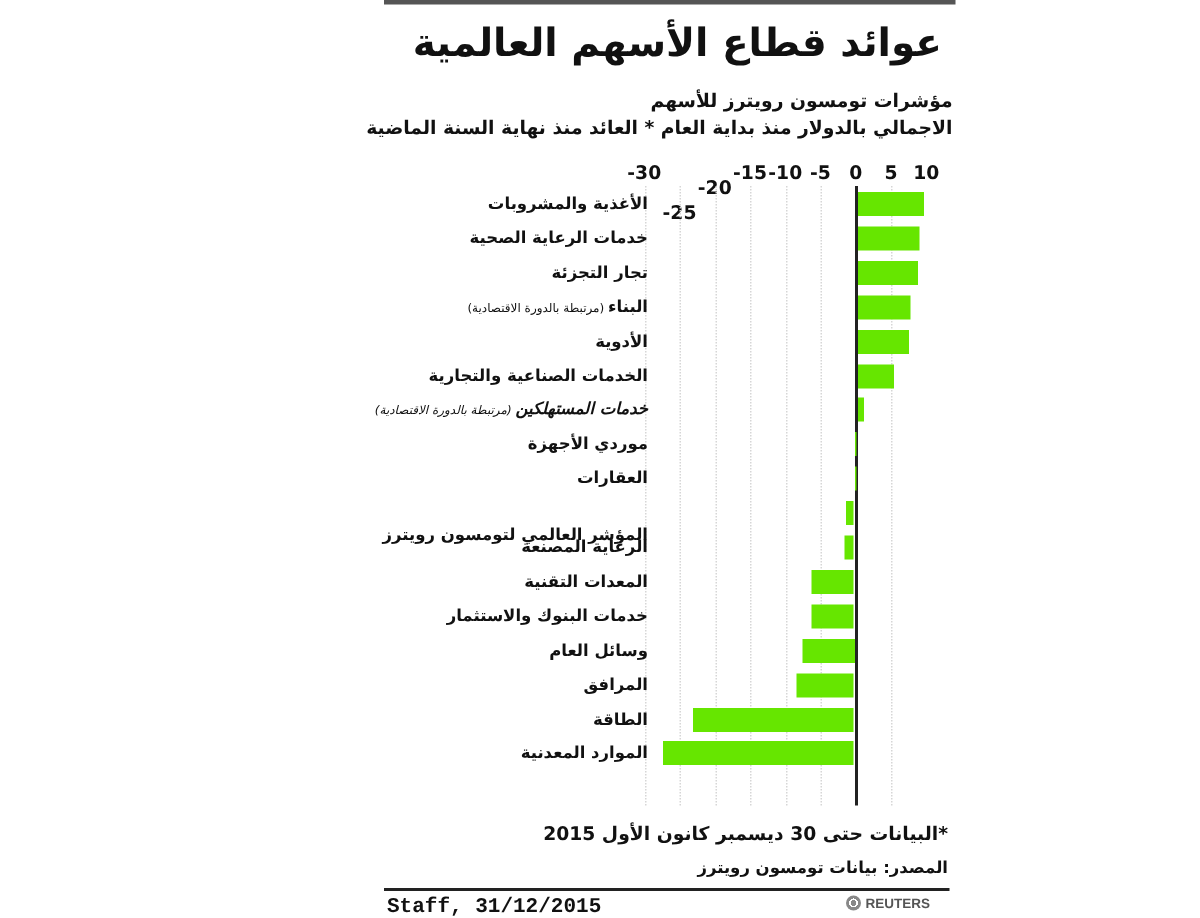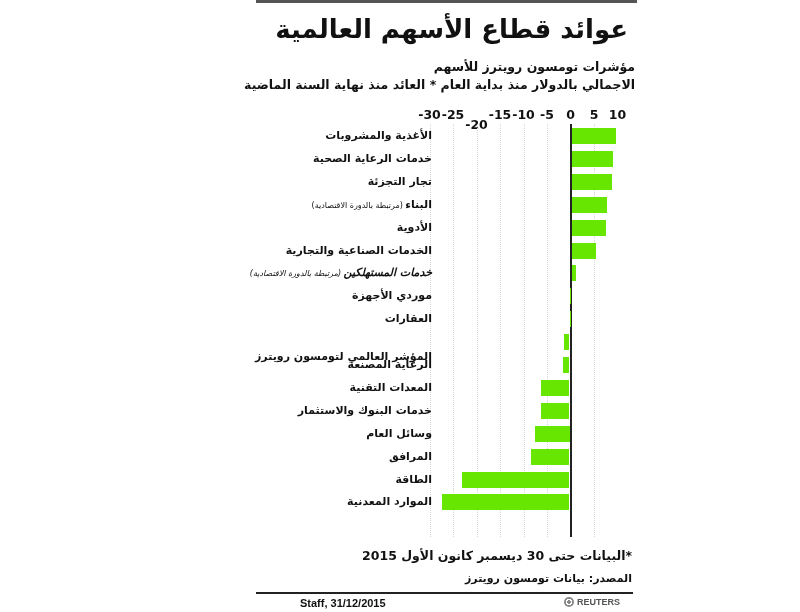--- a/index.html
+++ b/index.html
@@ -13,35 +13,35 @@
   .tick { position:absolute; font-size:12.5px; font-weight:bold; transform:translateX(-50%); white-space:nowrap; }
   .plot { position:absolute; left:0; top:0; width:800px; height:580px; }
   .grid { position:absolute; top:124px; height:413px; width:0; border-left:1px dotted #d6d6d6; }
   .zero { position:absolute; top:124px; height:413px; width:2px; background:#222; }
   .bar { position:absolute; height:16px; background:#66e600; }
   .label { position:absolute; right:368px; font-size:11px; font-weight:bold; direction:rtl; white-space:nowrap; line-height:14px; }
   .label small { font-size:8px; font-weight:normal; }
   .footnote { position:absolute; right:168px; top:548px; font-size:12.5px; font-weight:bold; direction:rtl; white-space:nowrap; }
   .source { position:absolute; right:168px; top:572px; font-size:11px; font-weight:bold; direction:rtl; white-space:nowrap; }
   .botline { position:absolute; left:256px; top:592px; width:377px; height:2px; background:#222; }
-  .credit { position:absolute; left:258px; top:597px; font-size:11px; font-weight:bold; font-family:Liberation Sans, sans-serif;margin-left:42px; }
+  .credit { position:absolute; left:258px; top:597px; font-size:14px; font-weight:bold; font-family:Liberation Mono, monospace; }
   .logo { position:absolute; left:564px; top:597px; font-size:9px; font-weight:bold; color:#555; font-family:"Liberation Sans", sans-serif; display:flex; align-items:center; gap:3px; }
   .logo-dot { width:10px; height:10px; border-radius:50%; background:radial-gradient(circle,#888 0 2px,#fff 2px 3px,#888 3px 5px); }
 </style>
 </head>
 <body>
 
 <div class="topline"></div>
 <div class="title">عوائد قطاع الأسهم العالمية</div>
 <div class="sub sub1">مؤشرات تومسون رويترز للأسهم</div>
 <div class="sub sub2">الاجمالي بالدولار منذ بداية العام * العائد منذ نهاية السنة الماضية</div>
 
 <div class="ticks" id="ticks">
     <span class="tick" style="left: 429.5px;">-30</span>
-    <span class="tick" style="left: 453px;">-25</span>
+    <span class="tick" style="left: 453px; margin-top: 27px;">-25</span>
     <span class="tick" style="left: 476.5px; margin-top: 10px;">-20</span>
     <span class="tick" style="left: 500px;">-15</span>
     <span class="tick" style="left: 523.5px;">-10</span>
     <span class="tick" style="left: 547px;">-5</span>
     <span class="tick" style="left: 570.5px;">0</span>
     <span class="tick" style="left: 594px;">5</span>
     <span class="tick" style="left: 617.5px;">10</span>
   </div>
 <div class="plot" id="plot">
     <div class="grid" style="left: 429.5px;"></div>

